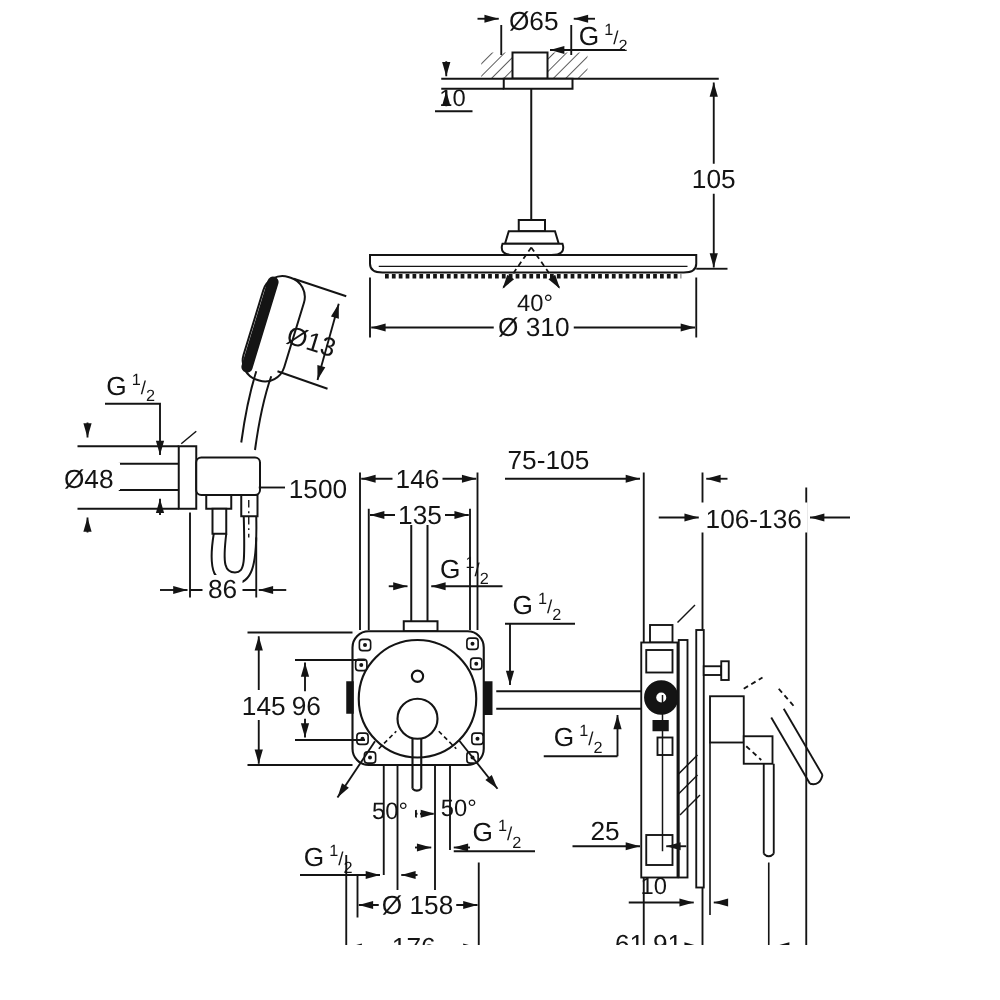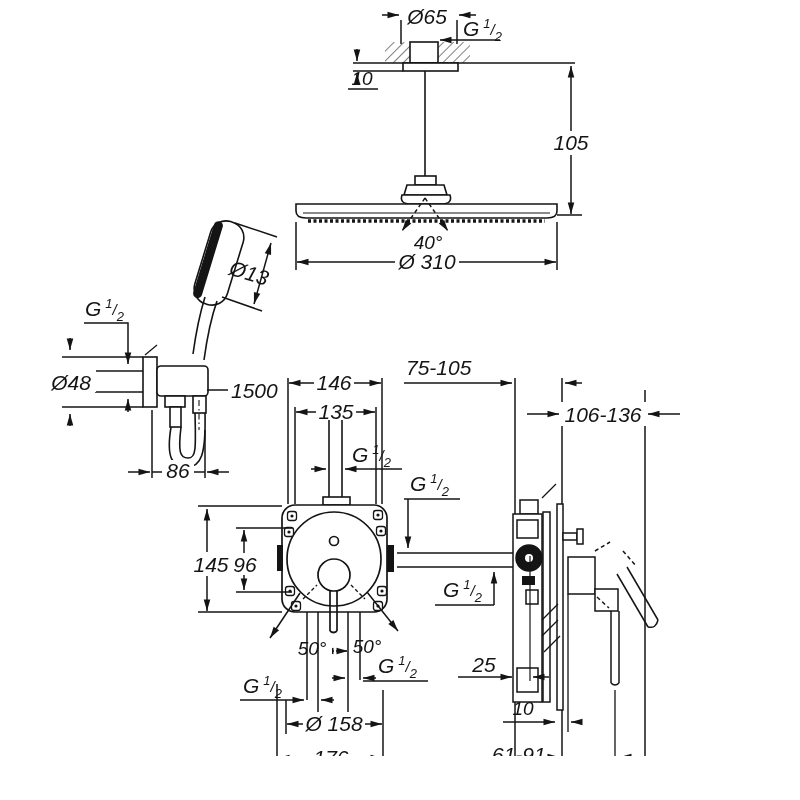--- a/index.html
+++ b/index.html
@@ -1,16 +1,16 @@
 <!DOCTYPE html>
 <html><head>
 <meta charset="utf-8">
 <style>
   html,body{margin:0;padding:0;background:#fff;}
-  .stage{width:800px;height:756px;position:relative;background:#fff;overflow:hidden;font-style:italic;}
+  .stage{width:800px;height:756px;position:relative;background:#fff;overflow:hidden;}
   svg{display:block;}
   text{font-family:"Liberation Sans","DejaVu Sans",sans-serif;fill:#141414;font-size:21px;}
   .fnum,.fden{font-size:13px;}
   .fsl{font-size:15px;}
   .small{font-size:19px;}
 </style>
 </head>
 <body>
 
 <div class="stage">

